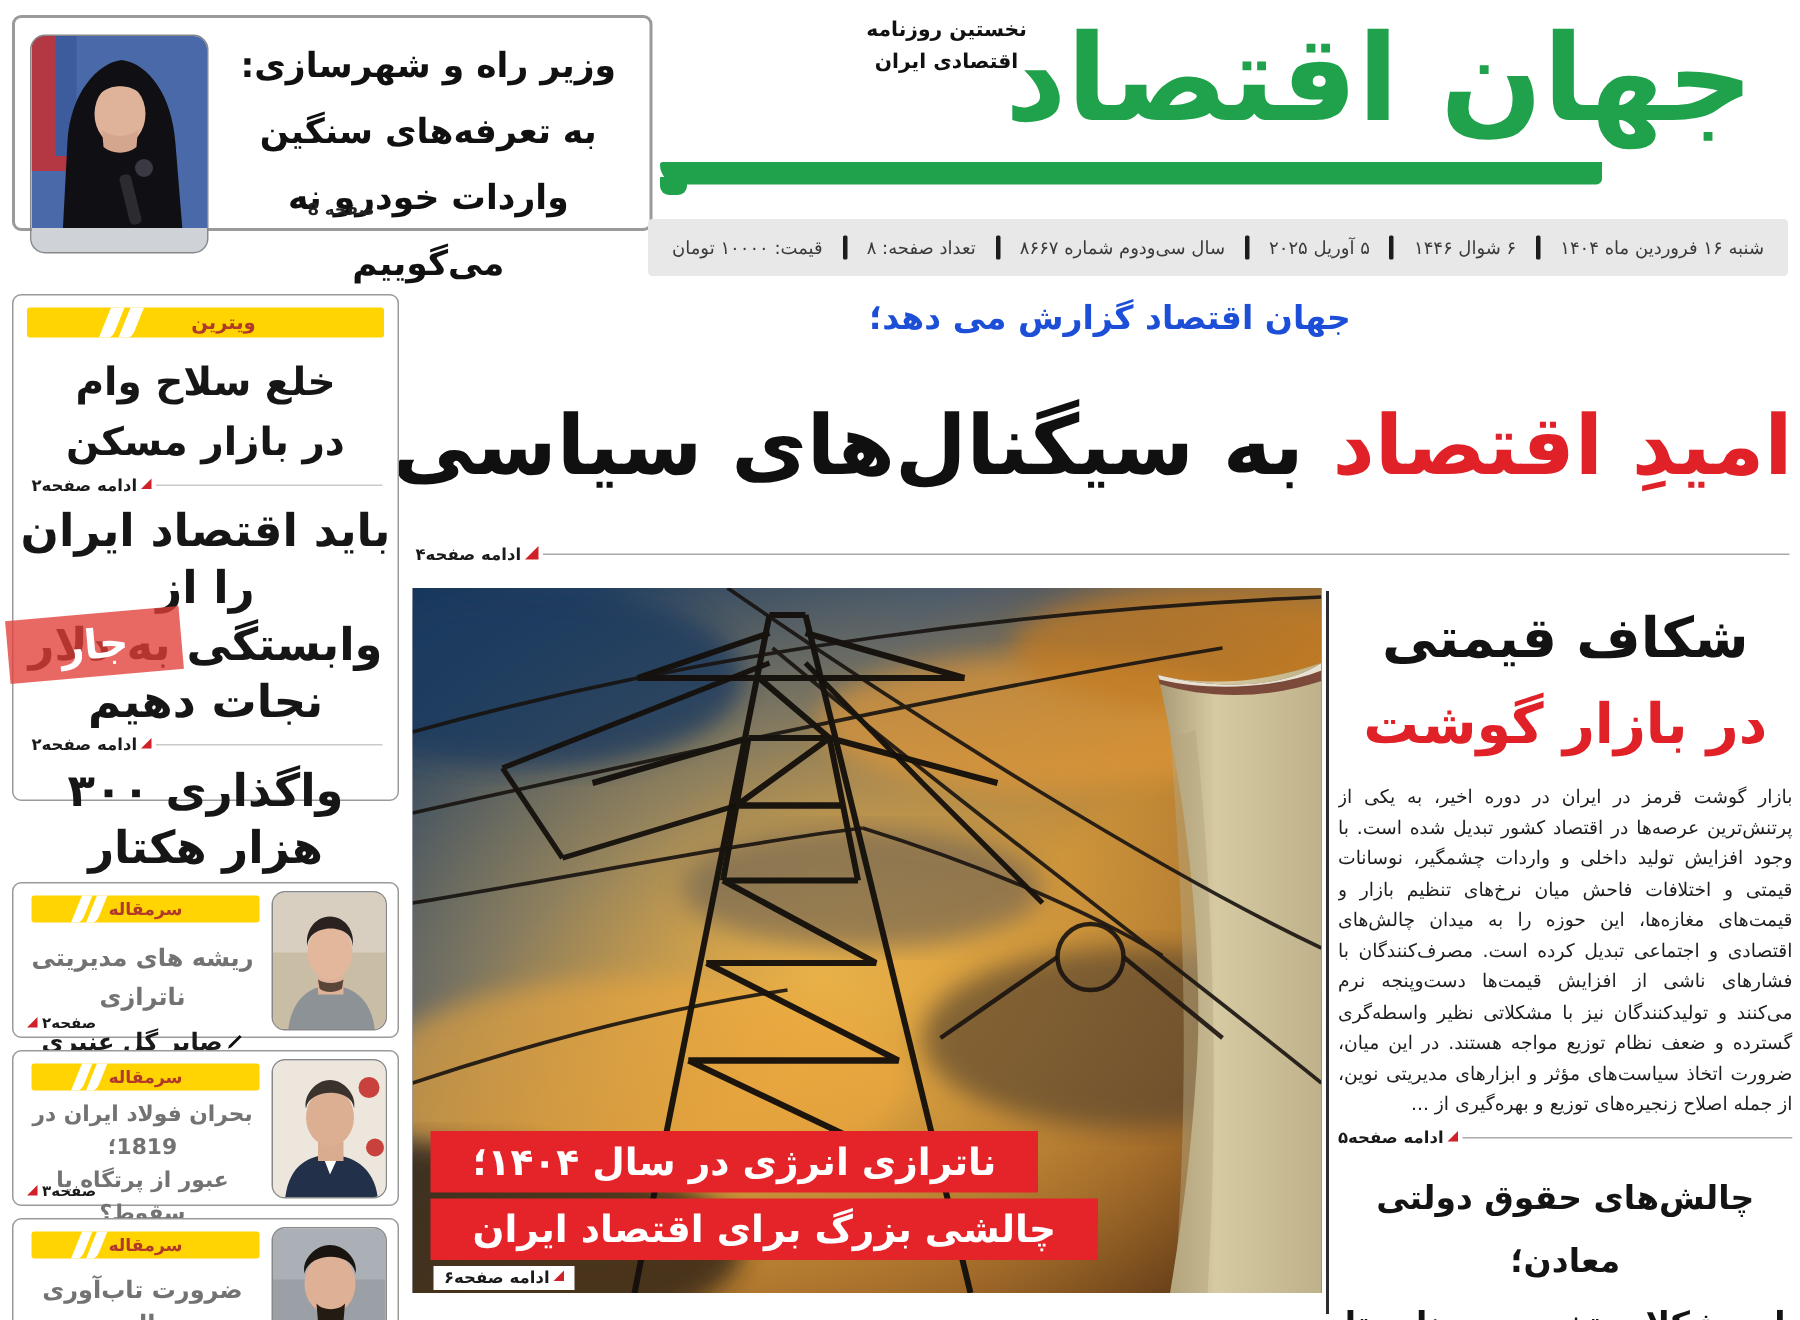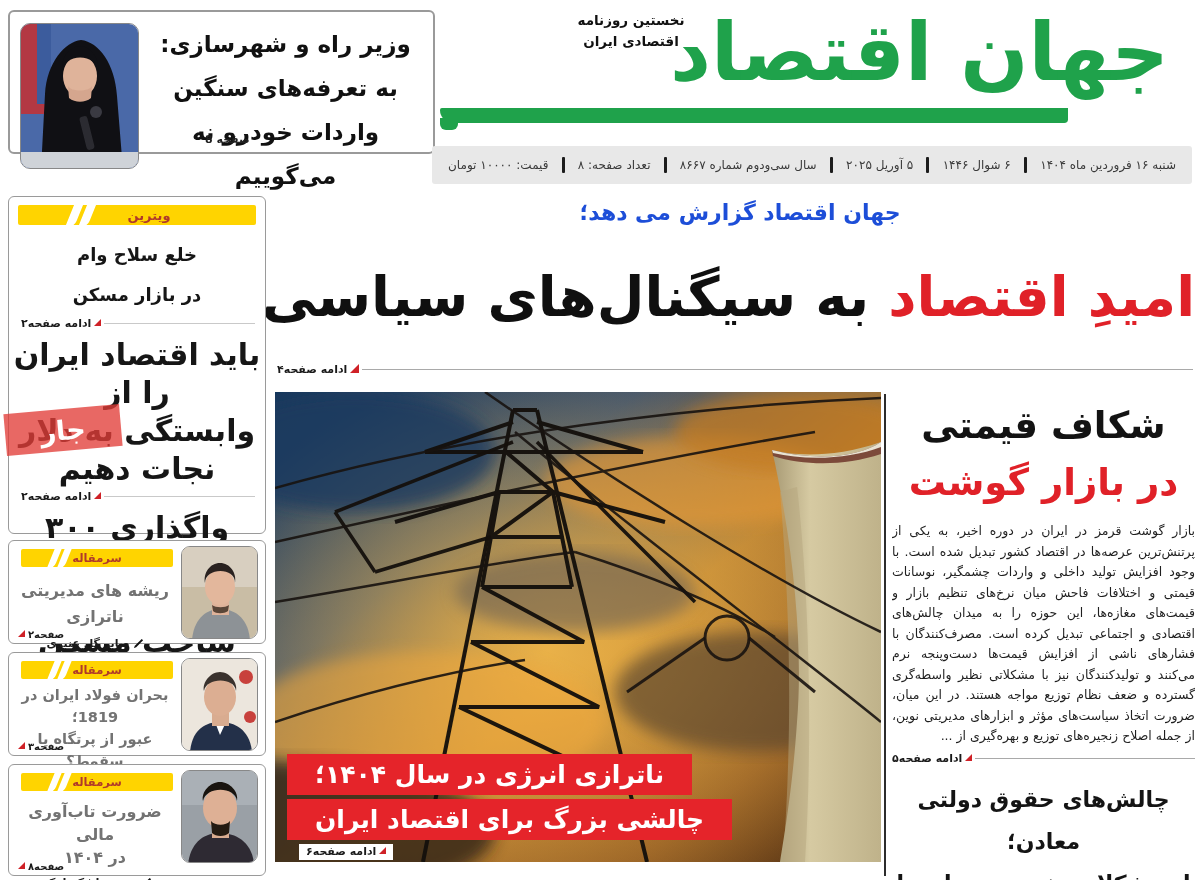--- a/index.html
+++ b/index.html
@@ -46,51 +46,51 @@
 
   
   #vitrine { position:absolute; left:8px; top:196px; width:258px; height:338px; border-width:1.5px; }
   .ybar { position:relative; height:20px; background:#ffd400; border-radius:2px; display:flex; align-items:center; justify-content:center; overflow:hidden; }
   .ybar .ylabel { font-size:13px; font-weight:bold; color:#b03a2a; }
   .notch { position:absolute; left:52px; top:0; bottom:0; width:26px; }
   .notch:before, .notch:after { content:""; position:absolute; top:-2px; bottom:-2px; width:9px; background:#fff; transform:skewX(-22deg); border-radius:0 0 6px 0; }
   .notch:before { left:0; } .notch:after { left:13px; }
   #vitrine .ybar { margin:8px 9px 0 9px;padding-left:24px; }
   .v-head { text-align:center; font-weight:bold; color:#161616; }
-  .v-head-1 { margin-top:10px; font-size:18px; line-height:40px; }
+  .v-head-1 { margin-top:10px; font-size:26px; line-height:40px; }
   .v-head-2 { margin-top:6px; font-size:30px; line-height:38px; }
   .v-cont { margin:2px 10px 0 12px; }
   .v-cont .cont-line { background:#c9c9c9; }
   #vitrine-watermark { position:absolute; left:-4px; top:212px; width:116px; height:42px; background:rgba(226,62,56,.78);
     transform:rotate(-5deg); display:flex; align-items:center; justify-content:center;
     color:#fff; font-size:27px; font-weight:bold; letter-spacing:4px; }
 
   
-  .ed-box { position:absolute; left:8px; width:258px; height:104px; border:1.5px solid #9a9a9a; border-radius:6px; background:#fff; }
+  .ed-box { position:absolute; left:8px; width:258px; height:104px; border:1.5px solid #9a9a9a; border-radius:6px; background:#fff;margin-top:48px; }
   .ed-photo { position:absolute; right:7px; top:5px; width:77px; height:93px; border:1px solid #888; border-radius:9px; overflow:hidden; }
   .ed-box .ybar { position:absolute; left:12px; right:92px; top:8px; height:18px; }
   .ed-box .ybar .ylabel { font-size:11.5px; }
   .ed-box .notch { left:30px; width:20px; }
   .ed-box .notch:before { width:7px; } .ed-box .notch:after { width:7px; left:10px; }
   .ed-body { position:absolute; left:6px; right:90px; top:29px; bottom:14px; text-align:center; }
   .ed-head { font-weight:bold; color:#737373; }
   .ed-head-1 { font-size:16px; line-height:26px; margin-top:8px; }
   .ed-head-2 { font-size:14.5px; line-height:22px; margin-top:2px; }
   .ed-head-3 { font-size:16px; line-height:23px; margin-top:6px; }
-  .ed-byline { margin-top:7px; font-size:11px; font-weight:bold; color:#1a1a1a; display:flex; justify-content:center; align-items:center; gap:3px; direction:rtl; }
+  .ed-byline { margin-top:7px; font-size:16px; font-weight:bold; color:#1a1a1a; display:flex; justify-content:center; align-items:center; gap:3px; direction:rtl; }
   .ed-affil { margin-top:1px; font-size:10px; color:#2c2c2c; }
   .ed-pageref { position:absolute; left:6px; bottom:3px; display:flex; align-items:center; direction:ltr; }
   .ed-pageref .cont-label { font-size:10px; }
 
   
   #photo-block { position:absolute; left:275px; top:392px; width:606px; height:470px; overflow:hidden; background:#3a3f55; }
   .cap-bar { position:absolute; left:12px; height:41px; background:#e5242a; color:#fff; font-size:25px; font-weight:bold;
     display:flex; align-items:center; padding:0 28px; white-space:nowrap; direction:rtl; }
   #cap-bar-1 { top:362px; } #cap-bar-2 { top:407px; }
-  #photo-cont { position:absolute; left:24px; top:452px; background:#fff; padding:1px 7px 2px 7px; display:flex; align-items:center; }
+  #photo-cont { position:absolute; left:14px; top:452px; background:#fff; padding:1px 7px 2px 7px; display:flex; align-items:center; }
 
   
   #right-vline { position:absolute; left:884px; top:394px; width:2px; height:482px; background:#2c2c2c; }
   #right-col { position:absolute; left:892px; top:394px; width:303px; height:486px; overflow:hidden; }
   #meat-black { margin-top:4px; text-align:center; font-size:37px; font-weight:bold; color:#131313; line-height:56px; }
   #meat-red { text-align:center; font-size:37px; font-weight:bold; color:#e02128; line-height:58px; }
   #meat-body { margin-top:9px; font-size:12.5px; line-height:20.5px; text-align:justify; color:#1f1f1f; }
   .rc-cont { margin-top:5px; }
   #mines-head { margin-top:14px; text-align:center; font-size:22px; font-weight:bold; line-height:42px; color:#141414; }
 

